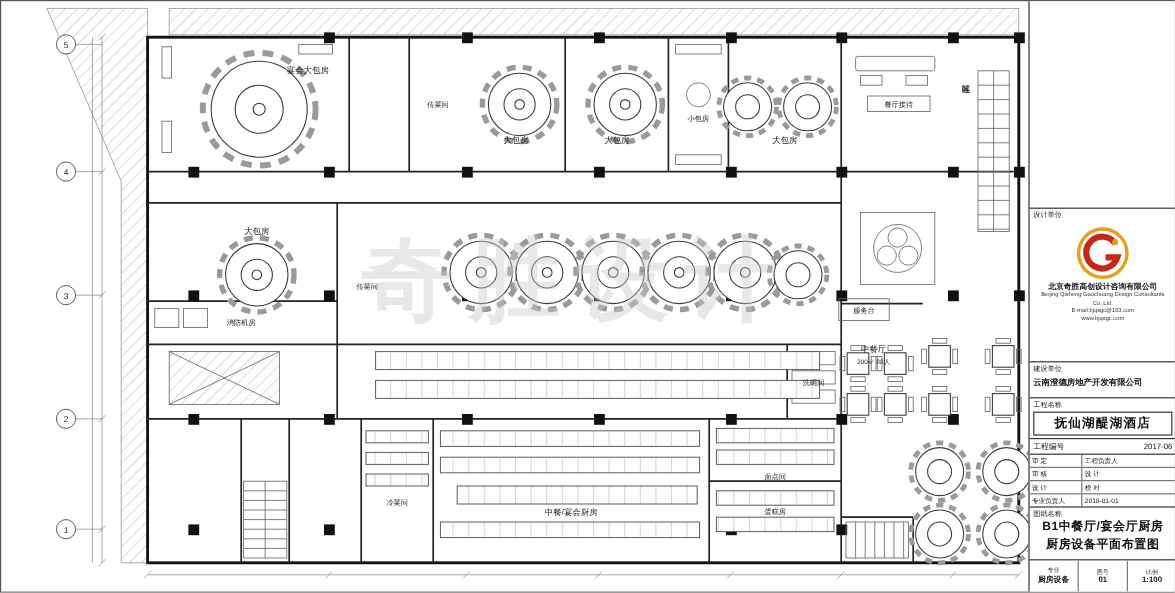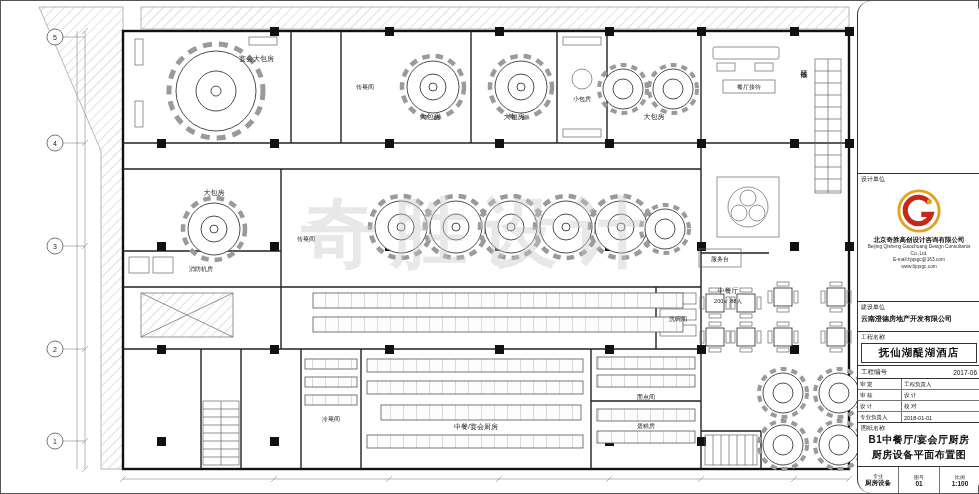--- a/index.html
+++ b/index.html
@@ -19,21 +19,21 @@
   .bub{fill:#fff;stroke:#555;stroke-width:.8;}
   svg text{font-family:"Liberation Sans",sans-serif;fill:#222;}
   .lb{font-size:7px;}
   .lb6{font-size:6px;}
   .lb55{font-size:5.5px;}
   .mid{text-anchor:middle;}
   .wm{font-size:76px;font-weight:bold;fill:#c9c9c9;opacity:.42;letter-spacing:14px;text-anchor:middle;}
   .vtext{writing-mode:vertical-rl;font-size:7px;}
 
   
-  .titleblock{width:123px;flex:0 0 auto;border-left:1.5px solid #333;display:flex;flex-direction:column;box-sizing:border-box;background:#fff;color:#111;border-radius:14px;}
+  .titleblock{width:123px;flex:0 0 auto;border-left:1.5px solid #333;display:flex;flex-direction:column;box-sizing:border-box;background:#fff;color:#111;}
   .tb-sec{border-top:1px solid #333;box-sizing:border-box;padding:1px 3px;overflow:hidden;}
   .tb-spacer{height:172px;}
   .tb-design{height:128px;text-align:center;}
   .tb-label{font-size:6px;text-align:left;color:#222;}
   .logo-svg{width:46px;height:46px;margin:4px auto 2px;display:block;}
   .tb-cn{font-size:6.5px;font-weight:bold;line-height:1.3;}
   .tb-sm{font-size:4.8px;color:#333;line-height:1.35;}
   .tb-constr{height:30px;}
   .tb-co{font-size:7px;font-weight:bold;margin-top:2px;}
   .tb-proj{height:34px;}

